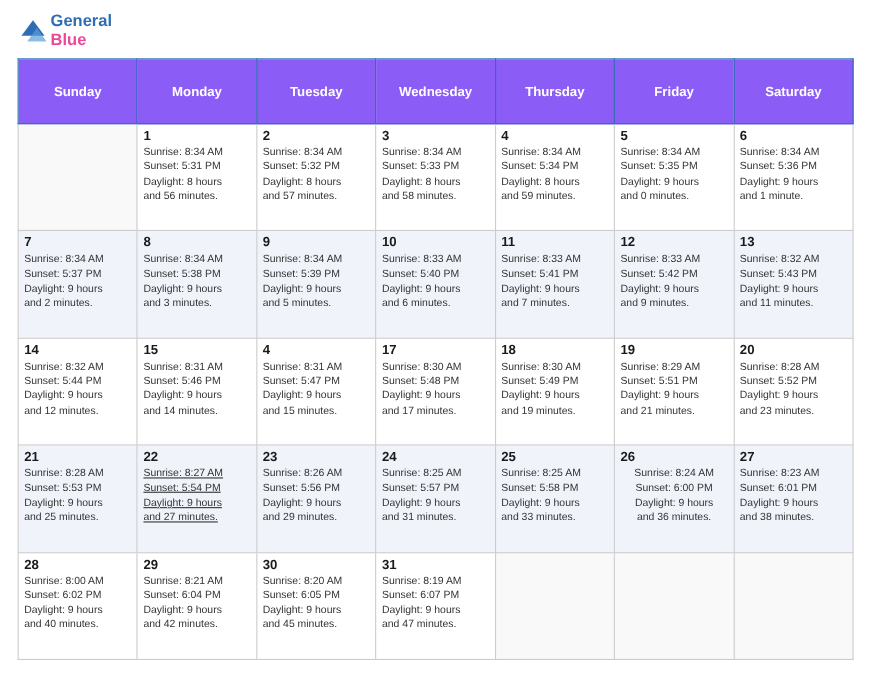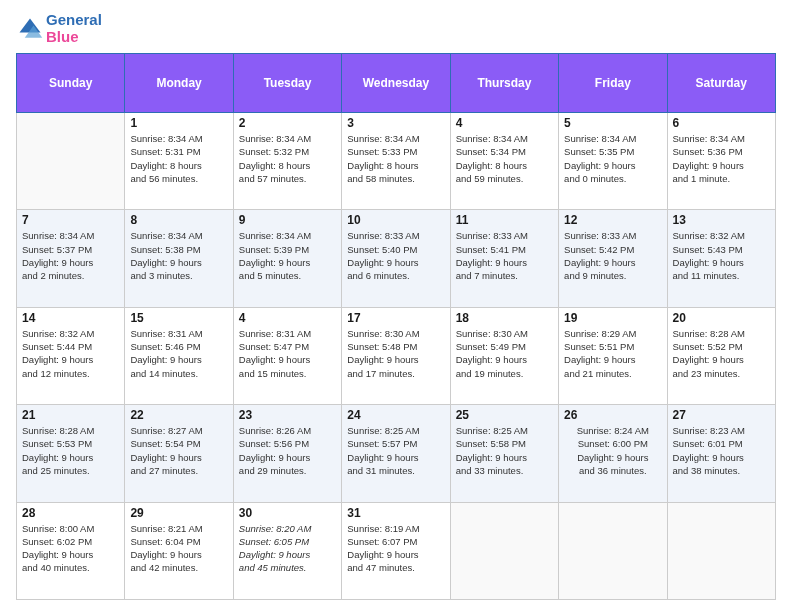--- a/index.html
+++ b/index.html
@@ -283,21 +283,21 @@
         <tr class="row-alt">
           <td>
             <div class="day-number">21</div>
             <div class="day-info" style="white-space: pre-line;">Sunrise: 8:28 AM
 Sunset: 5:53 PM
 Daylight: 9 hours
 and 25 minutes.</div>
           </td>
           <td>
             <div class="day-number">22</div>
-            <div class="day-info" style="white-space: pre-line;">Sunrise: 8:27 AM
+            <div class="day-info" style="white-space: pre-line; text-decoration: underline;">Sunrise: 8:27 AM
 Sunset: 5:54 PM
 Daylight: 9 hours
 and 27 minutes.</div>
           </td>
           <td>
             <div class="day-number">23</div>
             <div class="day-info" style="white-space: pre-line;">Sunrise: 8:26 AM
 Sunset: 5:56 PM
 Daylight: 9 hours
 and 29 minutes.</div>
@@ -341,21 +341,21 @@
           </td>
           <td>
             <div class="day-number">29</div>
             <div class="day-info" style="white-space: pre-line;">Sunrise: 8:21 AM
 Sunset: 6:04 PM
 Daylight: 9 hours
 and 42 minutes.</div>
           </td>
           <td>
             <div class="day-number">30</div>
-            <div class="day-info" style="white-space: pre-line; font-style: italic;">Sunrise: 8:20 AM
+            <div class="day-info" style="white-space: pre-line;">Sunrise: 8:20 AM
 Sunset: 6:05 PM
 Daylight: 9 hours
 and 45 minutes.</div>
           </td>
           <td>
             <div class="day-number">31</div>
             <div class="day-info" style="white-space: pre-line;">Sunrise: 8:19 AM
 Sunset: 6:07 PM
 Daylight: 9 hours
 and 47 minutes.</div>

